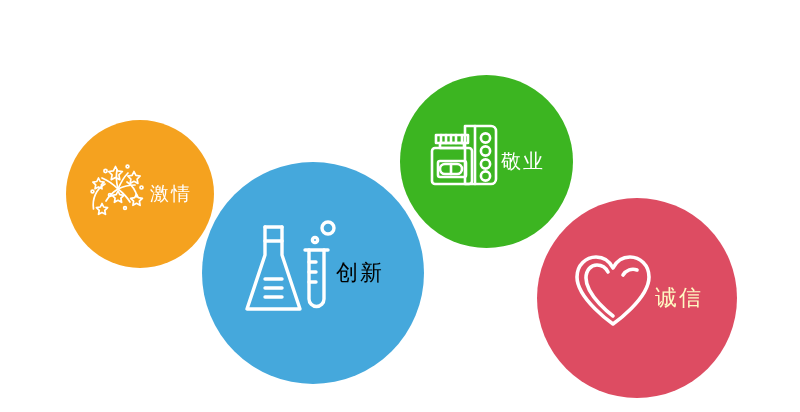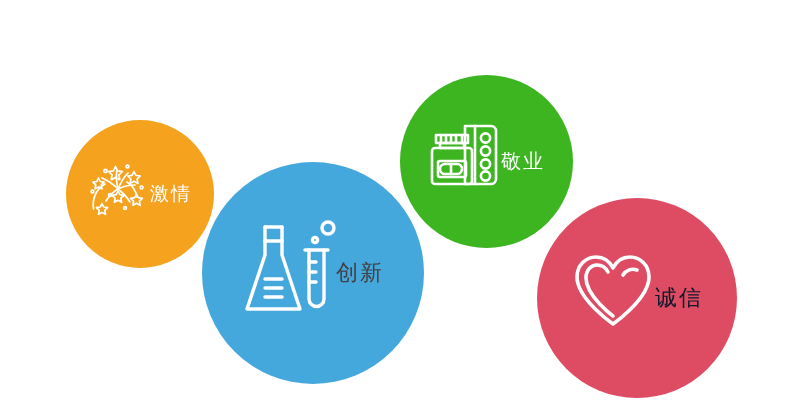--- a/index.html
+++ b/index.html
@@ -143,21 +143,21 @@
         <path d="M67 33 L67 82 a7.5 7.5 0 0 0 15 0 L82 33"></path>
 
         <path d="M67 45 L74 45"></path>
         <path d="M67 55 L74 55"></path>
         <path d="M67 65 L74 65"></path>
 
         <circle cx="73" cy="23" r="2.6"></circle>
         <circle cx="86" cy="11" r="6"></circle>
       </svg>
     </span>
-    <span class="bubble-label" style="color: #404040; text-align: right;">创新</span>
+    <span class="bubble-label" style="color: #000000; text-align: right;">创新</span>
   </div>
 
   <div class="bubble" id="bubble-dedication" style="background-color: rgb(60, 181, 33); left: 399.5px; top: 74.5px; width: 173px; height: 173px;">
     <span class="bubble-icon">
       <svg width="74" height="72" viewBox="0 0 74 72" fill="none" stroke="#ffffff" stroke-width="2.6" stroke-linecap="round" stroke-linejoin="round">
 
         <path d="M38 5 L64 5 a5 5 0 0 1 5 5 L69 58 a5 5 0 0 1 -5 5 L38 63 z"></path>
         <path d="M48 5 L48 63"></path>
         <circle cx="58.5" cy="17" r="4.6"></circle>
         <circle cx="58.5" cy="30" r="4.6"></circle>
@@ -193,16 +193,16 @@
                  C78 46 42 71 42 71 Z"></path>
 
         <path d="M42 63
                  C42 63 15 43 15 25
                  C15 17 20 12 26 12
                  C31 12 35 15 37 19"></path>
 
         <path d="M52 22 C55 17 61 15 66 17"></path>
       </svg>
     </span>
-    <span class="bubble-label" style="color: #0f172a;">诚信</span>
+    <span class="bubble-label" style="color: #fef9c3;">诚信</span>
   </div>
 
 </div>
 
 </body></html>

